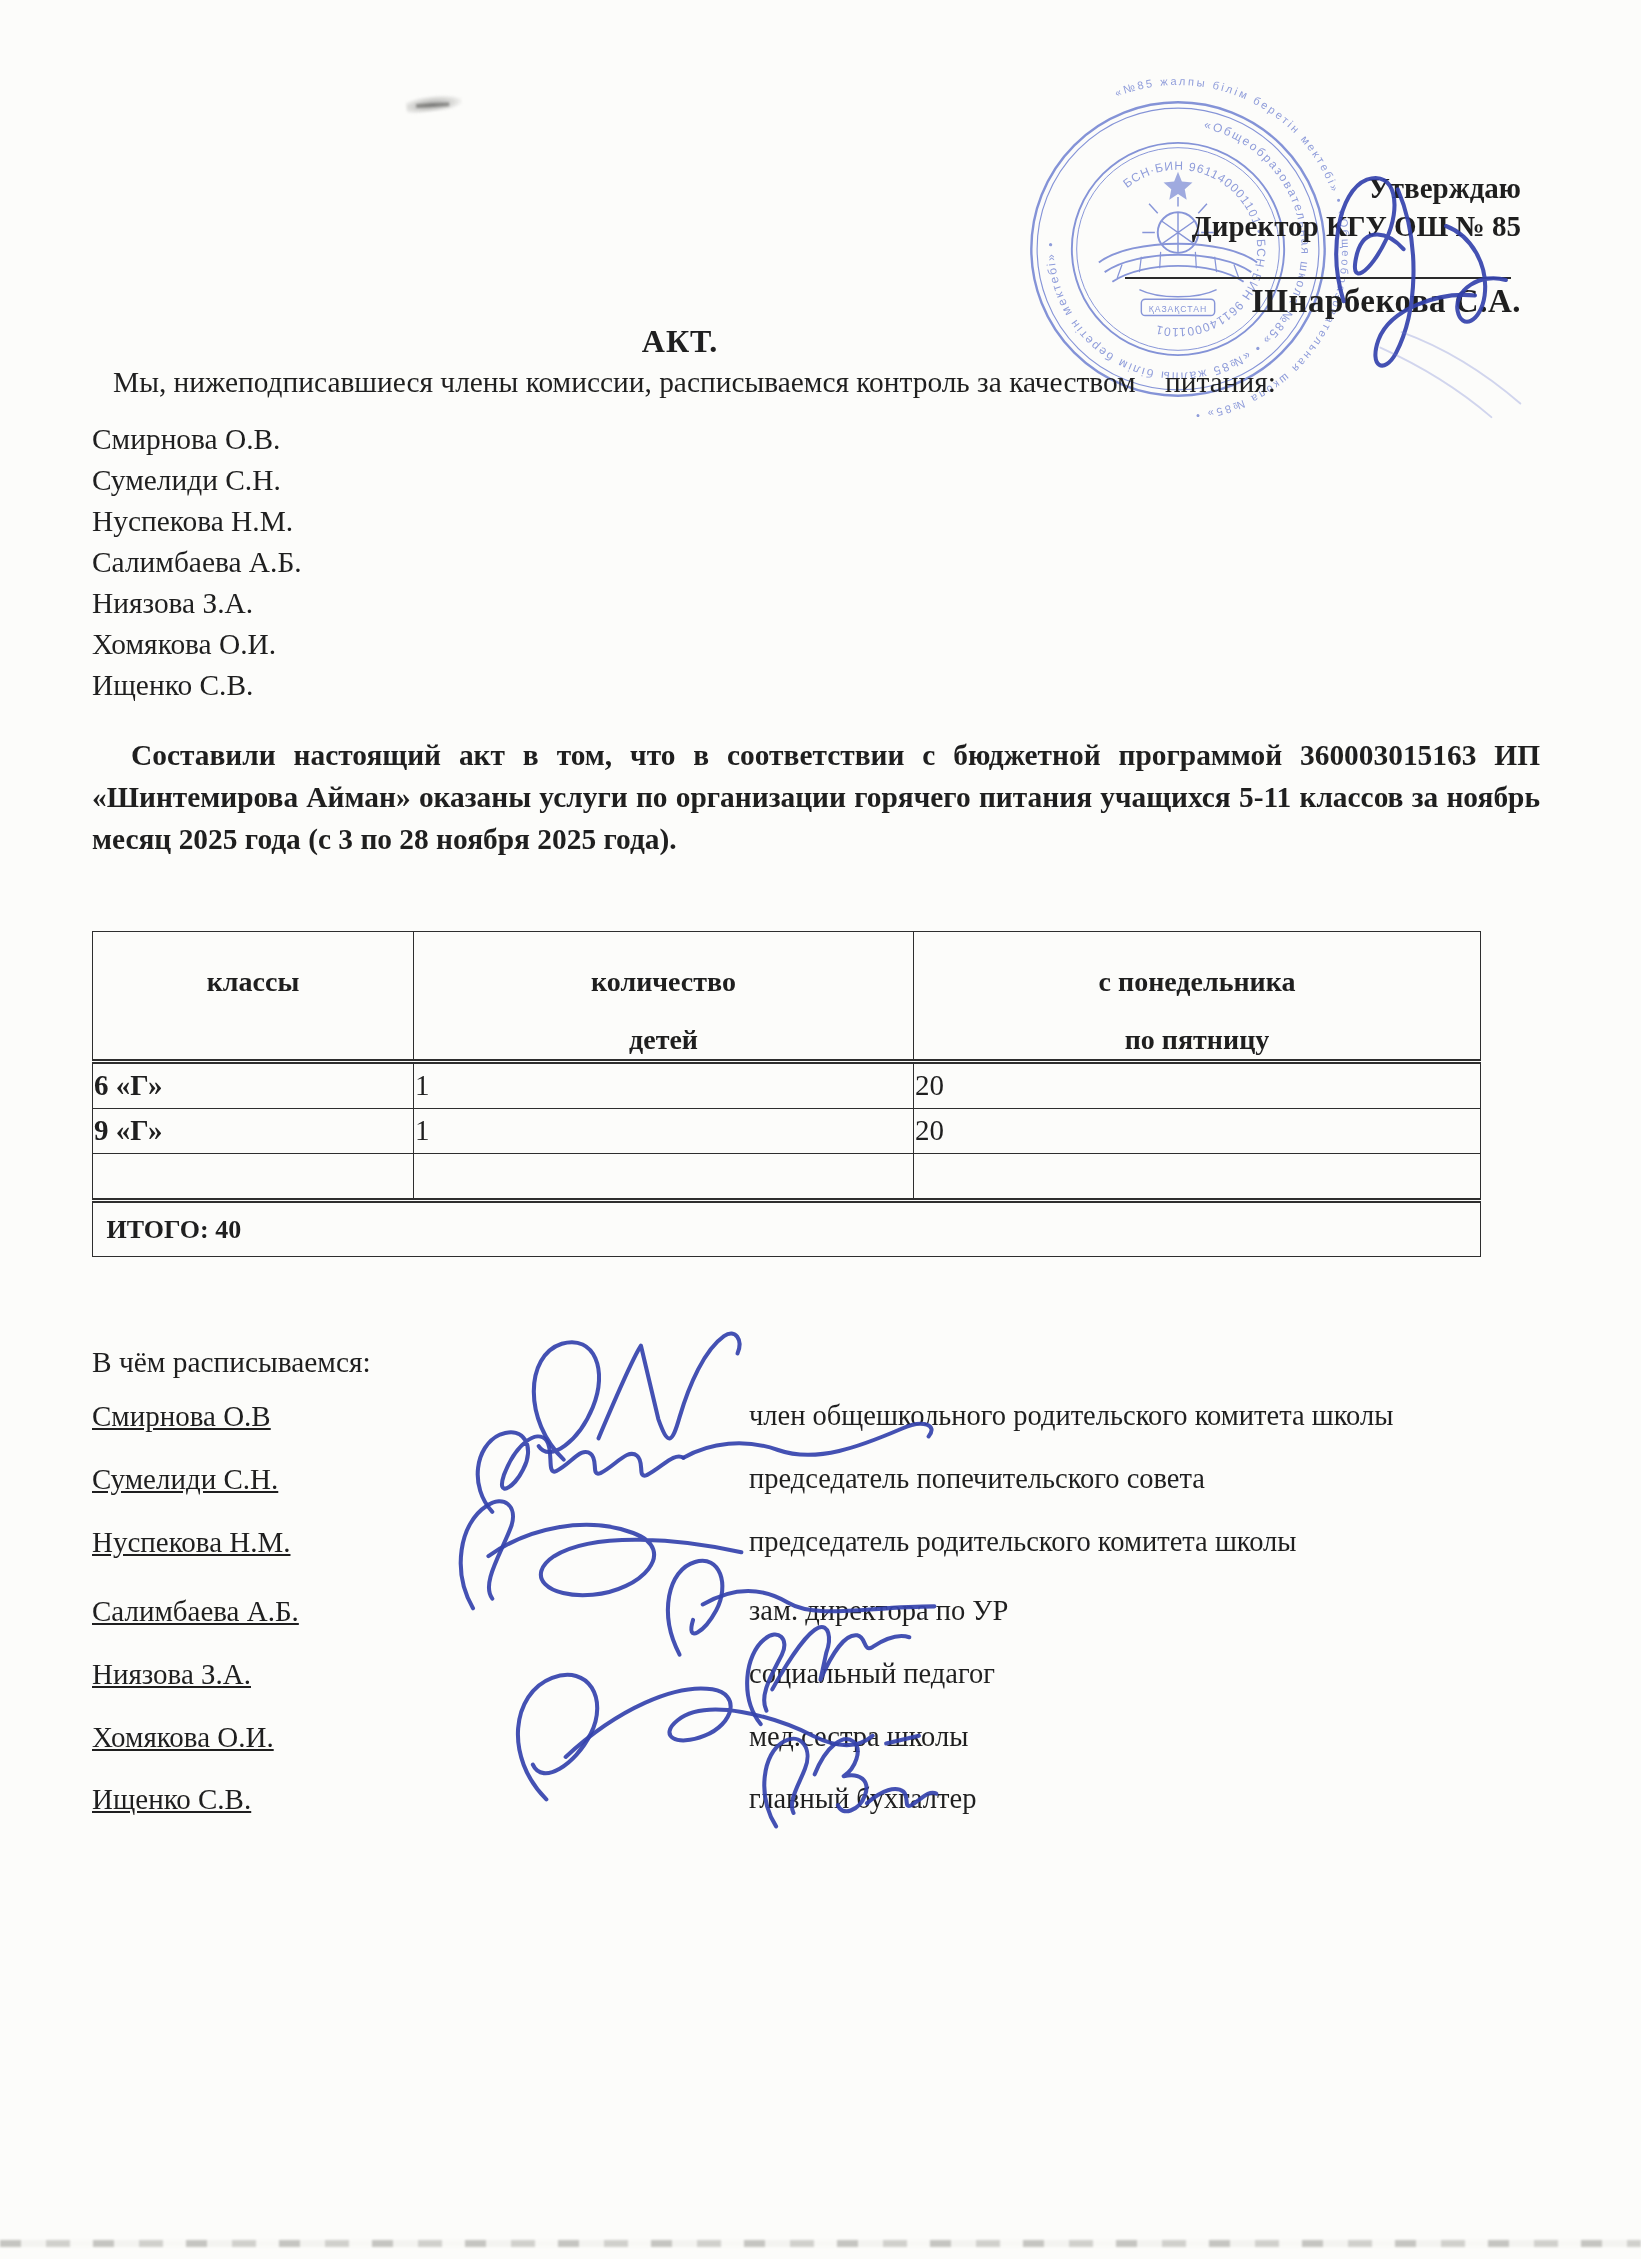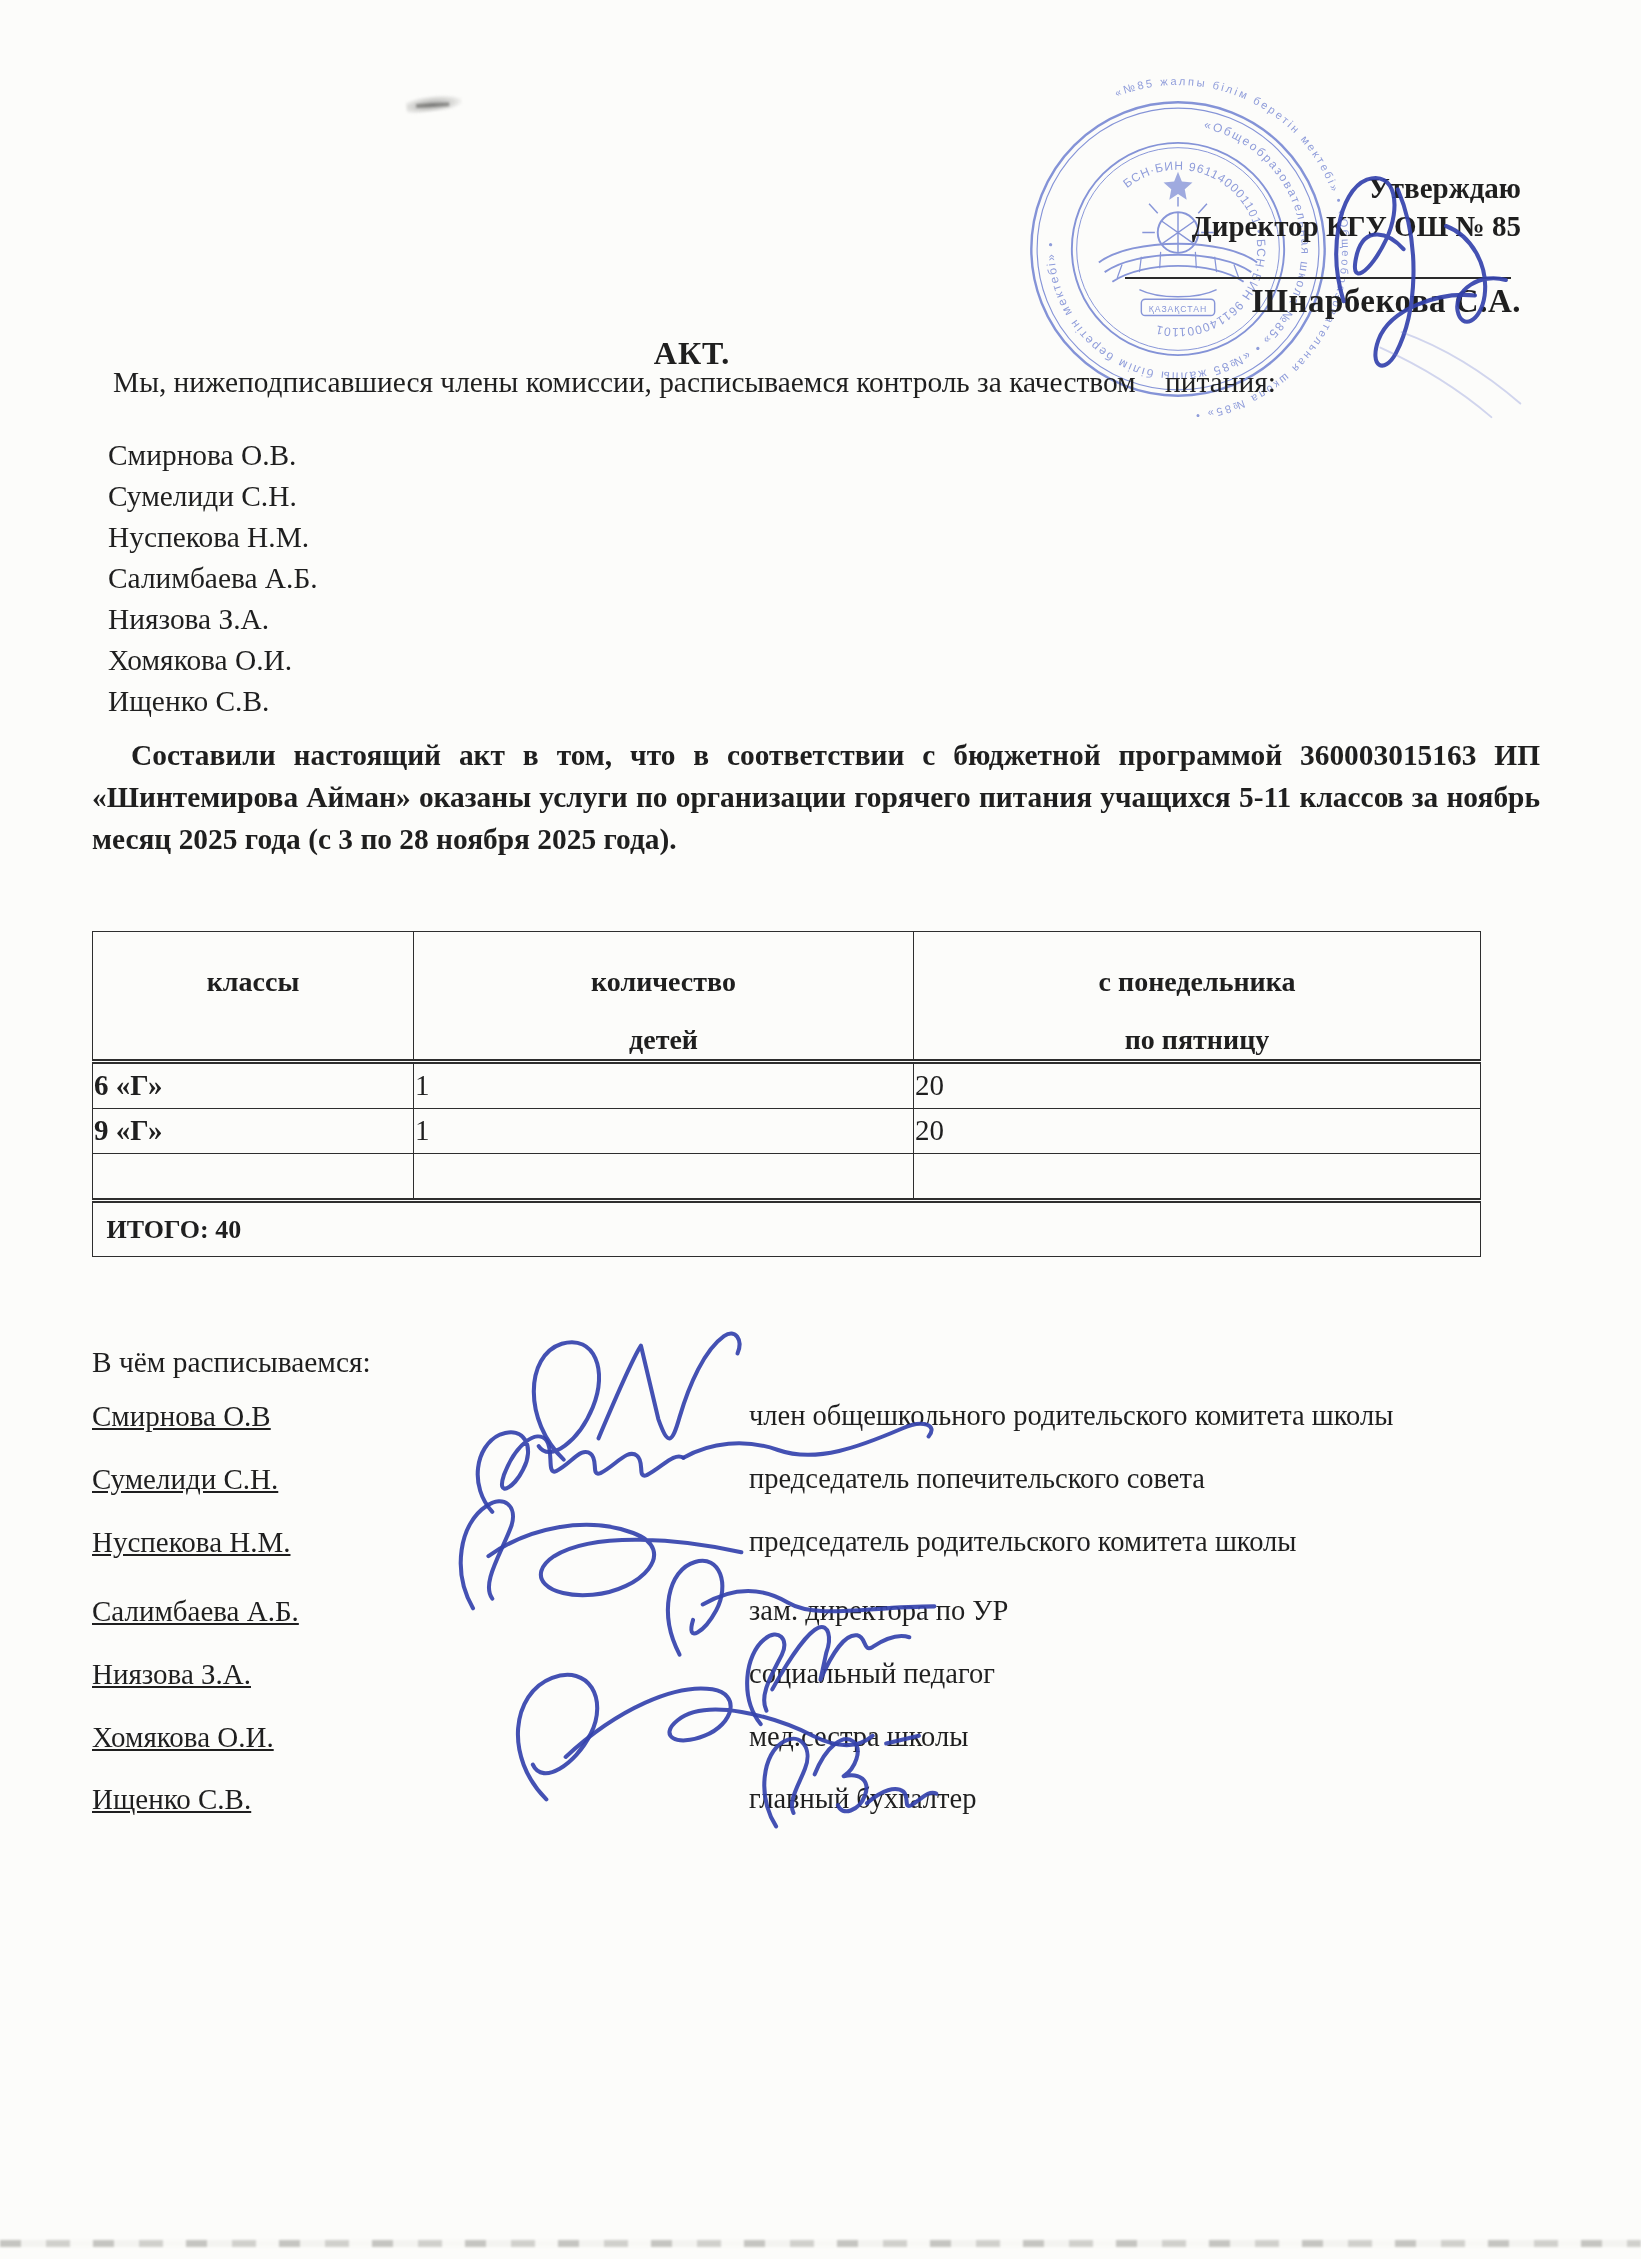--- a/index.html
+++ b/index.html
@@ -16,25 +16,25 @@
   }
   .smudge::after{content:"";position:absolute;left:9.7px;top:6.8px;width:33px;height:3.9px;
     background:rgba(80,80,78,.5);transform:rotate(4deg);filter:blur(0.6px);}
   
   .stamp{position:absolute;left:985px;top:56px;width:386px;height:386px;z-index:1;opacity:.85;}
   
   .approve{position:absolute;left:1043px;top:135px;width:478px;text-align:right;
     font-weight:bold;font-size:29px;line-height:38px;z-index:2;margin-top:34px;}
   .approve .sign-line{height:32px;border-bottom:2.9px solid #2a2a2a;width:386px;margin:0 9.7px 0 auto;}
   .approve .signer{font-size:33px;line-height:44px;letter-spacing:0.5px;}
-  .title{position:absolute;left:0;top:319px;width:1352px;margin:16px;text-align:center;
+  .title{position:absolute;left:0;top:319px;width:1352px;margin:4px;text-align:center;
     font-size:32px;font-weight:bold;letter-spacing:1px;z-index:2;}
   .intro{position:absolute;left:92px;top:366px;width:1477px;margin:0;padding-left:21px;
     font-size:29.4px;white-space:pre-wrap;z-index:2;}
-  .committee{position:absolute;left:92px;top:419px;margin:16px;padding:0;list-style:none;
+  .committee{position:absolute;left:92px;top:419px;margin:0;padding:0;list-style:none;
     font-size:29.4px;line-height:41px;z-index:2;}
   .body-par{position:absolute;left:92px;top:734px;width:1448px;margin:0;
     font-size:29.4px;line-height:42px;text-align:justify;text-indent:39px;z-index:2;font-weight:bold;}
   
   .acttable{position:absolute;left:92px;top:931px;width:1387px;border-collapse:collapse;
     z-index:2;font-size:29px;table-layout:fixed;}
   .acttable th,.acttable td{border:1.9px solid #2e2e2e;}
   .acttable th{font-size:28px;font-weight:bold;vertical-align:top;padding-top:9.7px;height:95px;
     border-bottom:5.8px double #2e2e2e;}
   .acttable th span{display:block;line-height:36px;margin-top:22px;}

